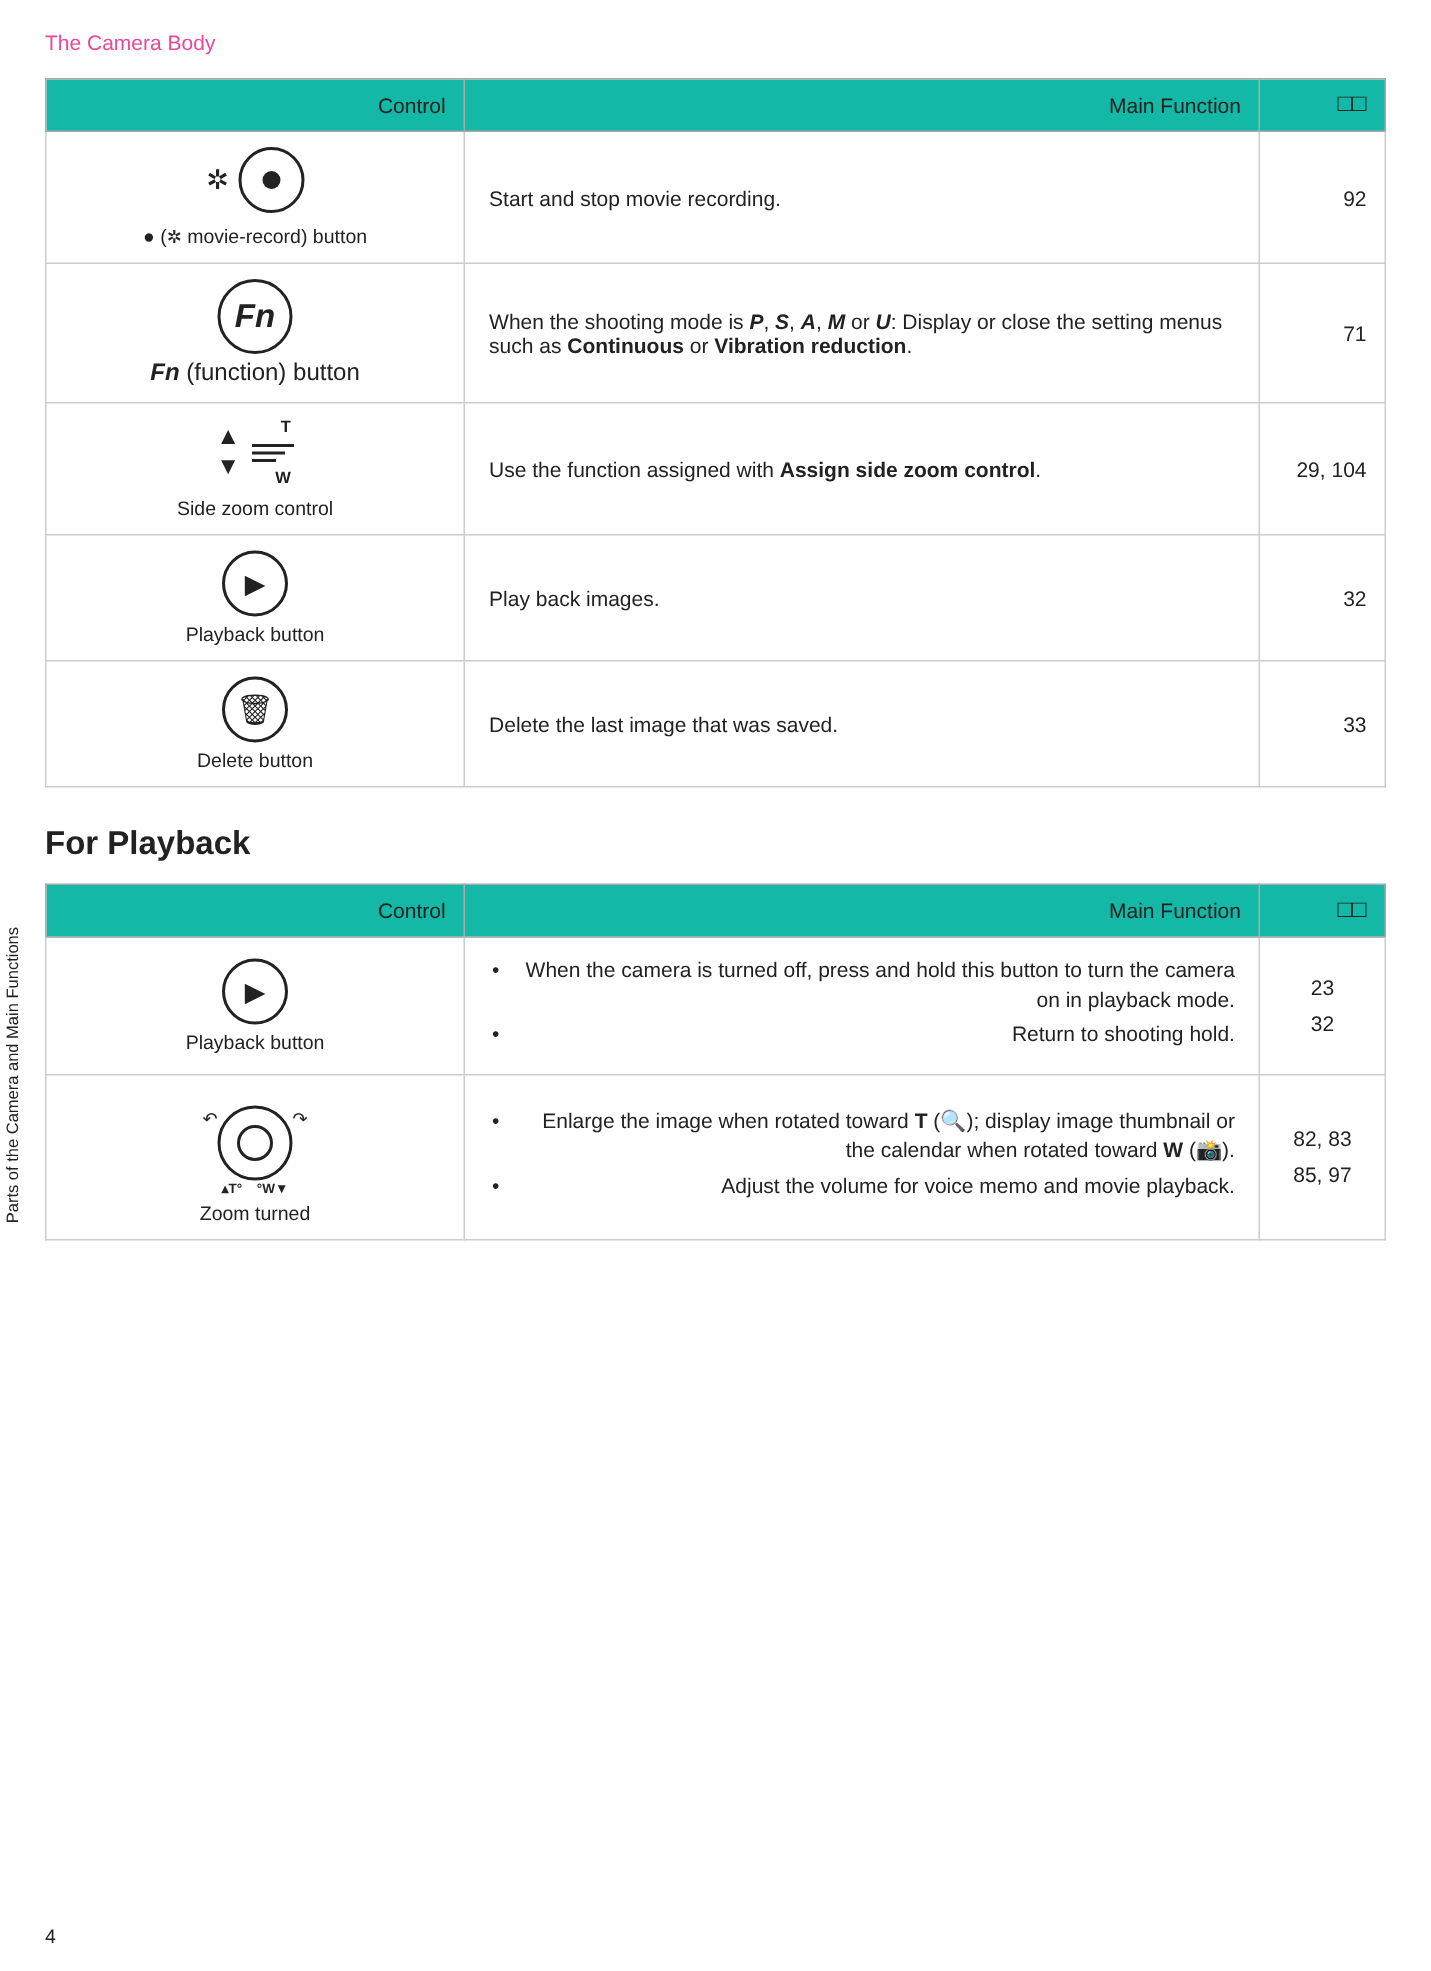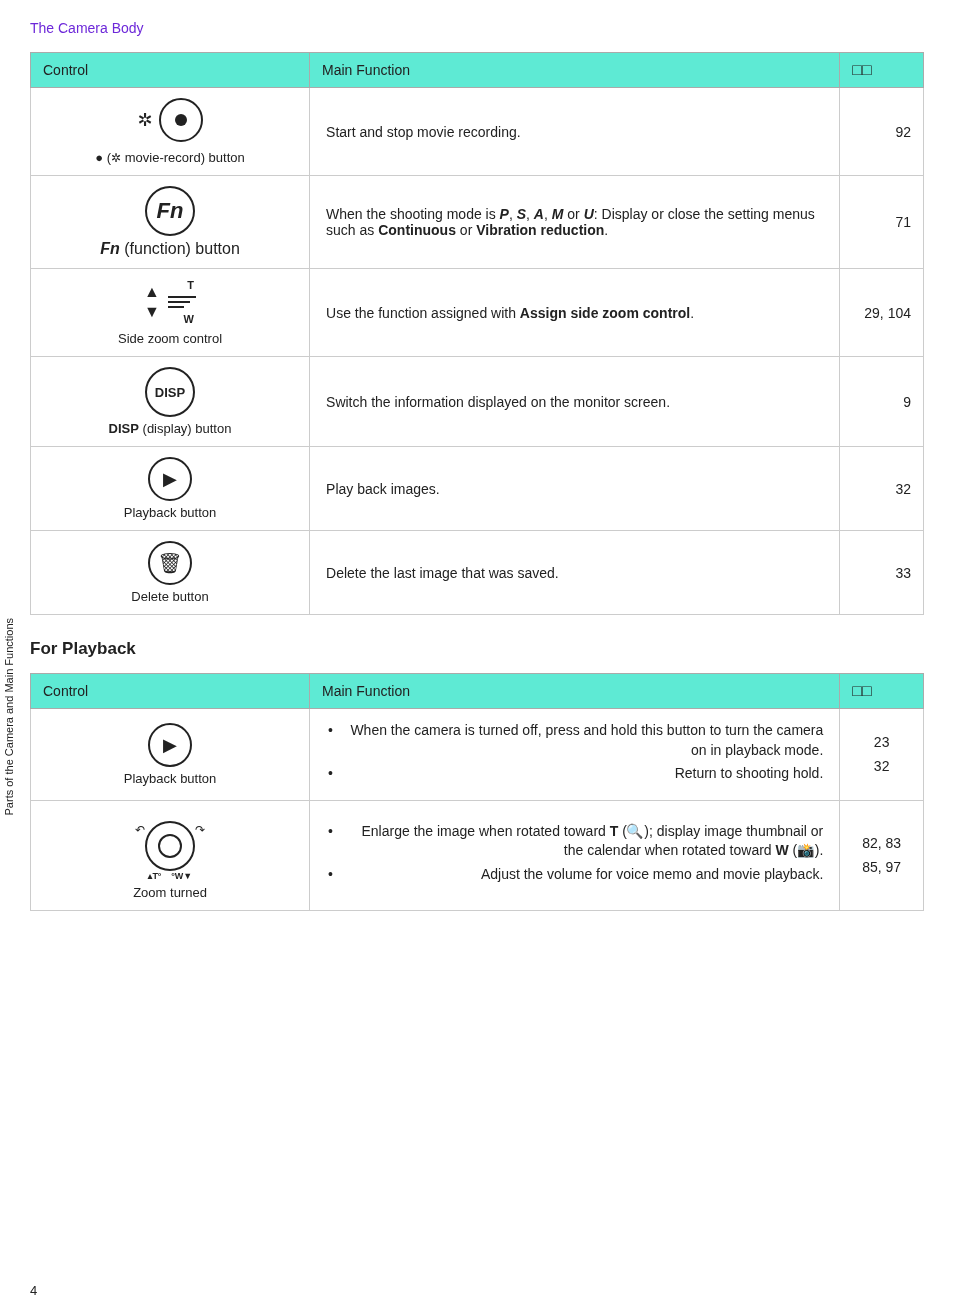--- a/index.html
+++ b/index.html
@@ -9,21 +9,21 @@
       background: #fff;
       color: #222;
       padding: 20px 30px;
       width: 954px;
       min-height: 1314px;
     }
     .page-title {
       font-size: 14px;
       font-weight: normal;
       margin-bottom: 16px;
-      color: #6d28d9;
+      color: #ec4899;
     }
     .sidebar-wrapper {
       position: absolute;
       left: 0;
       top: 120px;
       bottom: 0;
       width: 18px;
       display: flex;
       align-items: center;
       justify-content: center;
@@ -35,25 +35,25 @@
       color: #222;
       white-space: nowrap;
     }
 
     table {
       width: 100%;
       border-collapse: collapse;
       margin-bottom: 24px;
     }
     thead th {
-      background: #5eead4;
+      background: #14b8a6;
       padding: 8px 12px;
       font-weight: normal;
       font-size: 14px;
-      text-align: left;
+      text-align: right;
       border: 1px solid #aaa;
     }
     thead th.fn-col {
       width: 380px;
     }
     thead th.ref-col {
       width: 60px;
     }
     thead th.ctrl-col {
       width: 200px;
@@ -183,21 +183,21 @@
       border: 2px solid #222;
       border-radius: 50%;
       display: flex;
       align-items: center;
       justify-content: center;
       font-size: 20px;
       margin: 0 auto 4px auto;
     }
 
     .section-heading {
-      font-size: 17px;
+      font-size: 22px;
       font-weight: bold;
       margin: 8px 0 14px 0;
     }
 
     .page-num {
       position: absolute;
       bottom: 16px;
       left: 30px;
       font-size: 13px;
     }
@@ -309,34 +309,20 @@
           </div>
           <div class="ctrl-label">Side zoom control</div>
         </div>
       </td>
       <td class="fn-cell">
         Use the function assigned with <span class="bold">Assign side zoom control</span>.
       </td>
       <td class="ref-cell">29, 104</td>
     </tr>
 
-    <tr>
-      <td class="ctrl-cell">
-        <div>
-          <div class="disp-circle">DISP</div>
-          <div class="ctrl-label">
-            <span class="bold">DISP</span> (display) button
-          </div>
-        </div>
-      </td>
-      <td class="fn-cell">
-        <span>Switch the information displayed on the monitor screen.</span>
-      </td>
-      <td class="ref-cell">9</td>
-    </tr>
 
     <tr>
       <td class="ctrl-cell">
         <div>
           <div class="play-circle">▶</div>
           <div class="ctrl-label">Playback button</div>
         </div>
       </td>
       <td class="fn-cell">
         <span>Play back images.</span>

